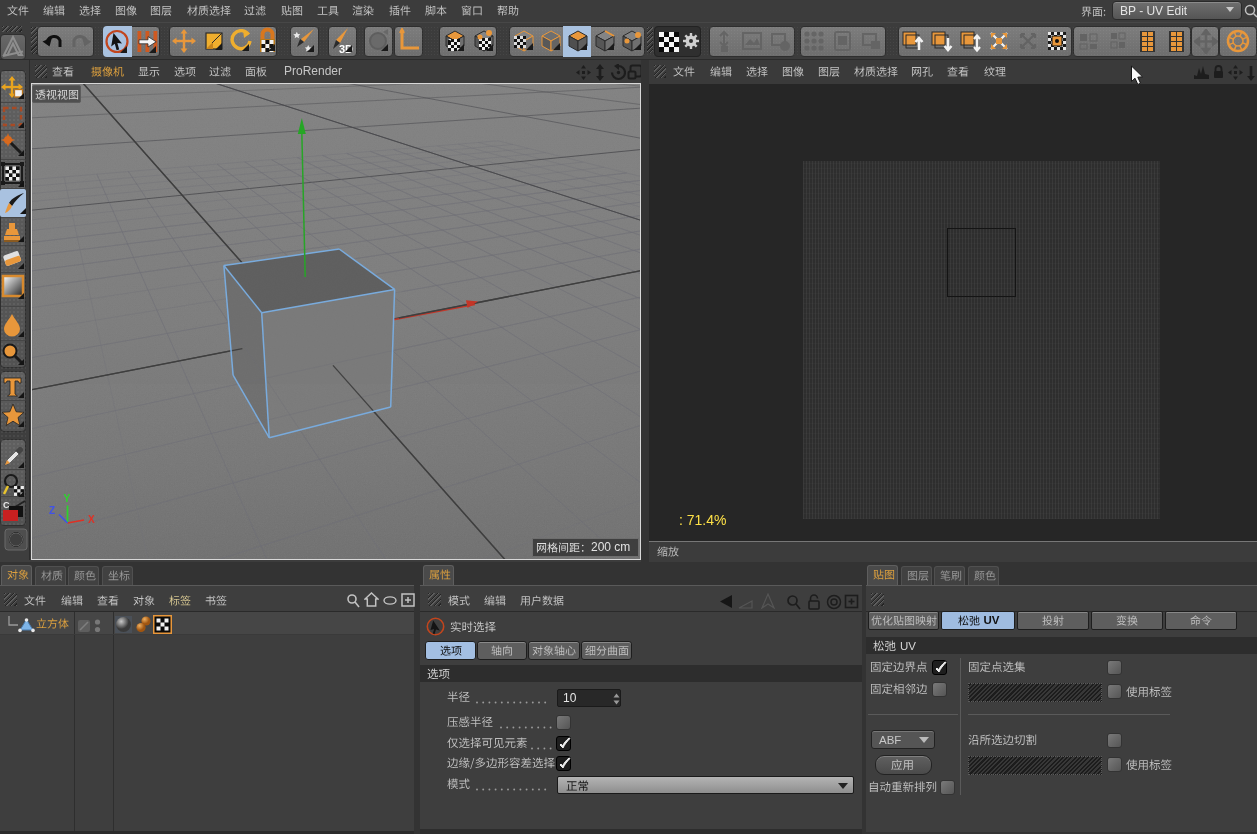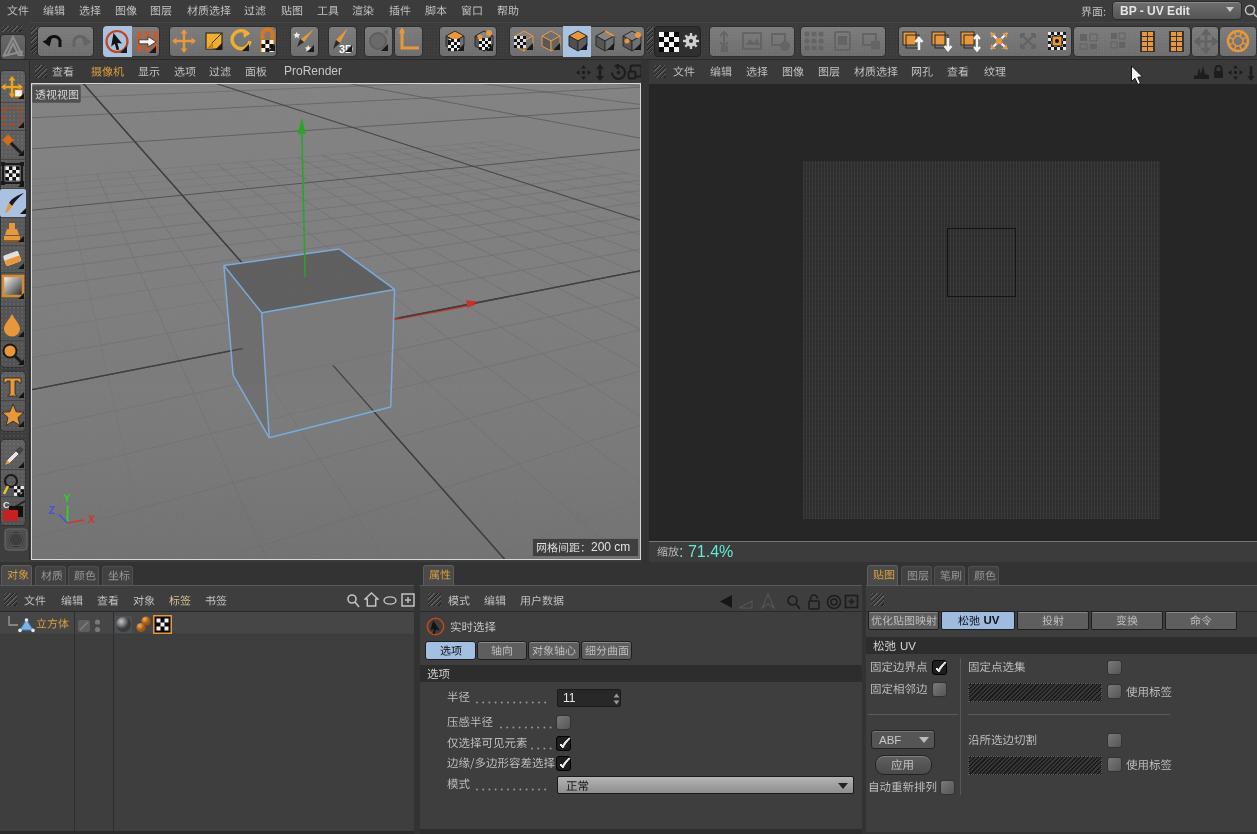--- a/index.html
+++ b/index.html
@@ -98,21 +98,21 @@
     </svg>
   </div>
 <div class="a" style="left:1081.0px;top:5.5px">
     <svg class="ct" width="25.1" height="11.0" style="fill:#c6c6c6">
       <path transform="translate(0.00,9.68) scale(0.011000,-0.011000)" d="M311 271V212C311 137 294 40 118 -26C134 -40 159 -67 169 -86C364 -8 388 114 388 210V271ZM231 578H461V469H231ZM536 578H768V469H536ZM231 744H461V637H231ZM536 744H768V637H536ZM629 271V-78H706V269C769 226 840 191 911 169C922 188 945 217 962 233C843 264 723 328 646 406H845V808H157V406H357C280 327 160 260 45 227C62 211 84 184 95 164C227 211 366 301 449 406H559C597 356 647 310 703 271Z"></path>
       <path transform="translate(11.00,9.68) scale(0.011000,-0.011000)" d="M389 334H601V221H389ZM389 395V506H601V395ZM389 160H601V43H389ZM58 774V702H444C437 661 426 614 416 576H104V-80H176V-27H820V-80H896V576H493L532 702H945V774ZM176 43V506H320V43ZM820 43H670V506H820Z"></path>
       <path transform="translate(22.00,9.68) scale(0.011000,-0.011000)" d="M139 390C175 390 205 418 205 460C205 501 175 530 139 530C102 530 73 501 73 460C73 418 102 390 139 390ZM139 -13C175 -13 205 15 205 56C205 98 175 126 139 126C102 126 73 98 73 56C73 15 102 -13 139 -13Z"></path>
     </svg>
   </div>
 <div class="a" style="left:1112px;top:1px;width:128px;height:17px;background:linear-gradient(#6e6e6e,#555);border:1px solid #2a2a2a;border-radius:4px;box-shadow:inset 0 1px 0 #8a8a8a"></div>
-<div class="a" style="left:1120.0px;top:4.5px;font-size:12px;color:#e4e4e4;font-weight:700;line-height:1">BP - UV Edit</div>
+<div class="a" style="left:1120.0px;top:4.5px;font-size:12px;color:#e4e4e4;font-weight:400;line-height:1">BP - UV Edit</div>
 <div class="a" style="left:1226px;top:7px;width:0;height:0;border-left:4.5px solid transparent;border-right:4.5px solid transparent;border-top:5px solid #c8c8c8"></div>
 <svg class="a" width="16" height="16" style="left:1243px;top:3px">
     <circle cx="7" cy="7" r="4.5" fill="none" stroke="#c0c0c0" stroke-width="1.5"></circle>
     <line x1="10.5" y1="10.5" x2="14" y2="14" stroke="#c0c0c0" stroke-width="1.5"></line>
   </svg>
 <div class="a" style="left:0px;top:22px;width:1257px;height:38px;background:#3c3c3c;border-top:1px solid #474747;box-sizing:border-box"></div>
 <div class="a" style="left:0px;top:22px;width:30px;height:38px;background:#3c3c3c"></div>
 <div class="a grip" style="left:2px;top:26px;width:20px;height:6px"></div>
 <div class="a" style="left:0px;top:34px;width:26px;height:26px;background:linear-gradient(#686868,#585858);border:1px solid #2f2f2f;border-radius:4px;box-sizing:border-box"></div>
 <svg class="a" width="26" height="26" style="left:0px;top:34px">
@@ -973,21 +973,21 @@
 <div class="a" style="left:649px;top:84px;width:608px;height:457px;background:#262626"></div>
 <div class="a" style="left:803px;top:161px;width:357px;height:358px;background:#2e2e2e;background-image:repeating-linear-gradient(90deg,rgba(82,82,82,.30) 0 1px,transparent 1px 3px),repeating-linear-gradient(0deg,rgba(70,70,70,.18) 0 1px,transparent 1px 5px)"></div>
 <div class="a" style="left:947px;top:228px;width:69px;height:69px;border:1px solid #141414;box-sizing:border-box"></div>
 <div class="a" style="left:649px;top:541px;width:608px;height:21px;background:#3c3c3c;border-top:1px solid #777"></div>
 <div class="a" style="left:657.0px;top:546.0px">
     <svg class="ct" width="22.0" height="11.0" style="fill:#bcbcbc">
       <path transform="translate(0.00,9.68) scale(0.011000,-0.011000)" d="M44 53 62 -18C146 14 253 56 357 96L344 159C232 118 120 77 44 53ZM63 423C77 429 99 434 208 447C169 383 133 332 117 312C88 276 67 250 47 247C55 229 65 196 69 182C86 194 117 204 318 254L315 291V315L168 282C237 371 304 479 361 586L301 620C285 584 266 548 246 513L136 503C194 590 250 700 294 807L227 837C188 716 117 586 95 553C74 518 57 495 39 491C48 472 59 438 63 423ZM472 612C446 506 389 374 315 291C327 279 346 256 355 242C378 267 399 295 419 326V-80H483V446C506 496 524 547 539 595ZM562 404V-79H627V-32H854V-74H922V404H742L768 505H936V567H547V505H694C688 472 681 435 673 404ZM590 821C604 798 619 769 631 743H369V580H438V680H879V594H951V743H707C694 772 672 812 653 843ZM627 160H854V29H627ZM627 221V342H854V221Z"></path>
       <path transform="translate(11.00,9.68) scale(0.011000,-0.011000)" d="M206 823C225 780 248 723 257 686L326 709C316 743 293 799 272 842ZM44 678V608H162V400C162 258 147 100 25 -30C43 -43 68 -63 81 -79C214 63 234 233 234 399V405H371C364 130 357 33 340 11C333 -1 324 -3 310 -3C294 -3 257 -3 216 1C226 -18 233 -48 235 -69C278 -71 320 -71 344 -68C371 -66 387 -58 404 -35C430 -1 436 111 442 440C443 451 443 475 443 475H234V608H488V678ZM625 583H813C793 456 763 348 717 257C673 349 642 457 622 574ZM612 841C582 668 527 500 445 395C462 381 491 353 503 338C530 374 555 416 577 463C601 359 632 265 673 183C614 98 536 32 431 -17C446 -32 468 -65 475 -82C575 -31 653 33 713 113C767 31 834 -34 918 -78C930 -58 954 -29 971 -14C882 27 813 95 759 181C822 289 862 421 888 583H962V653H647C663 709 677 768 689 828Z"></path>
     </svg>
   </div>
-<div class="a" style="left:679.0px;top:546px;font-size:16px;color:#5eead4;line-height:12px">: 71.4%</div>
+<div class="a" style="left:679.0px;top:514px;font-size:14px;color:#fde047;line-height:12px">: 71.4%</div>
 <svg class="a" width="16" height="22" style="left:1130px;top:65px;z-index:60">
     <path d="M1.5 1 L1.5 16.5 L5 13.2 L7.8 19.5 L10.5 18.2 L7.8 12.2 L12.5 11.8 Z" fill="#f8f8f8" stroke="#161616" stroke-width="1"></path>
   </svg>
 <div class="a" style="left:0px;top:562px;width:1257px;height:272px;background:#333"></div>
 <div class="a" style="left:0px;top:585px;width:414px;height:246px;background:#3e3e3e;border-top:1px solid #5a5a5a"></div>
 <div class="a" style="left:1px;top:565px;width:31px;height:20px;background:#4a4a4a;border:1px solid #5e5e5e;border-bottom:none;border-radius:3px 3px 0 0;box-sizing:border-box"></div>
 <div class="a" style="left:7.0px;top:569.0px">
     <svg class="ct" width="22.0" height="11.0" style="fill:#e0a23e">
       <path transform="translate(0.00,9.68) scale(0.011000,-0.011000)" d="M502 394C549 323 594 228 610 168L676 201C660 261 612 353 563 422ZM91 453C152 398 217 333 275 267C215 139 136 42 45 -17C63 -32 86 -60 98 -78C190 -12 268 80 329 203C374 147 411 94 435 49L495 104C466 156 419 218 364 281C410 396 443 533 460 695L411 709L398 706H70V635H378C363 527 339 430 307 344C254 399 198 453 144 500ZM765 840V599H482V527H765V22C765 4 758 -1 741 -2C724 -2 668 -3 605 0C615 -23 626 -58 630 -79C715 -79 766 -77 796 -64C827 -51 839 -28 839 22V527H959V599H839V840Z"></path>
       <path transform="translate(11.00,9.68) scale(0.011000,-0.011000)" d="M341 844C286 762 185 663 52 590C68 580 91 555 102 538C122 550 141 562 160 575V411H328C253 365 163 332 65 310C77 296 96 268 103 254C202 282 294 319 373 370C398 353 421 336 441 318C357 259 213 203 98 177C112 164 130 140 140 124C251 154 389 214 479 280C495 262 509 244 520 226C418 143 234 66 84 30C99 17 119 -9 129 -27C266 13 434 88 546 173C573 101 560 39 520 13C500 -1 476 -3 450 -3C427 -3 391 -3 355 1C366 -18 374 -48 375 -68C408 -69 439 -70 463 -70C505 -70 534 -64 569 -40C636 2 654 104 605 211L660 237C703 143 785 30 903 -29C913 -8 936 21 953 36C840 83 761 181 719 268C769 294 819 323 861 351L801 396C744 354 653 299 578 261C544 313 494 364 425 407L430 411H849V636H582C611 669 640 708 660 743L609 777L597 773H377C393 791 407 810 420 828ZM324 713H554C536 686 514 658 492 636H241C271 661 299 687 324 713ZM231 578H495C472 537 442 501 407 470H231ZM566 578H775V470H492C521 502 545 538 566 578Z"></path>
@@ -1247,21 +1247,21 @@
     <circle cx="27.8" cy="1.5" r="0.95"></circle>
     <circle cx="34.0" cy="1.5" r="0.95"></circle>
     <circle cx="40.2" cy="1.5" r="0.95"></circle>
     <circle cx="46.4" cy="1.5" r="0.95"></circle>
     <circle cx="52.6" cy="1.5" r="0.95"></circle>
     <circle cx="58.800000000000004" cy="1.5" r="0.95"></circle>
     <circle cx="65.0" cy="1.5" r="0.95"></circle>
     <circle cx="71.2" cy="1.5" r="0.95"></circle>
   </svg>
 <div class="a" style="left:557px;top:689px;width:64px;height:18px;background:#282828;border:1px solid #1a1a1a;border-radius:2px;box-sizing:border-box"></div>
-<div class="a" style="left:563.0px;top:692.0px;font-size:12px;color:#e8e8e8;font-weight:400;line-height:1">11</div>
+<div class="a" style="left:563.0px;top:692.0px;font-size:12px;color:#e8e8e8;font-weight:400;line-height:1">10</div>
 <svg class="a" width="9" height="12" style="left:612px;top:693px">
     <path d="M4.5 0.5 L7.5 4.5 L1.5 4.5Z" fill="#9a9a9a"></path>
     <path d="M4.5 11.5 L7.5 7.5 L1.5 7.5Z" fill="#9a9a9a"></path>
   </svg>
 <div class="a" style="left:447.0px;top:716.0px">
     <svg class="ct" width="46.0" height="11.5" style="fill:#c0c0c0">
       <path transform="translate(0.00,10.12) scale(0.011500,-0.011500)" d="M684 271C738 224 798 157 825 113L883 156C854 199 794 261 739 307ZM115 792V469C115 317 109 109 32 -39C49 -46 81 -68 94 -80C175 75 187 309 187 469V720H956V792ZM531 665V450H258V379H531V34H192V-37H952V34H607V379H904V450H607V665Z"></path>
       <path transform="translate(11.50,10.12) scale(0.011500,-0.011500)" d="M237 610V556H551V610ZM262 188V21C262 -52 293 -70 409 -70C433 -70 613 -70 638 -70C737 -70 762 -41 772 85C751 89 719 98 701 109C696 6 689 -9 634 -9C594 -9 443 -9 412 -9C349 -9 337 -4 337 23V188ZM415 203C463 156 520 90 546 49L609 82C581 123 521 187 474 232ZM762 162C803 102 850 21 869 -29L940 -4C919 47 871 127 829 184ZM150 162C126 107 86 31 46 -17L115 -46C152 4 188 82 214 138ZM312 441H473V335H312ZM249 495V281H533V495ZM127 738V588C127 487 118 346 44 241C59 234 88 209 99 195C181 308 197 473 197 588V676H586C601 559 628 456 664 377C624 336 578 300 529 271C544 260 571 234 582 221C623 248 662 279 699 314C742 249 795 211 856 211C921 211 946 247 957 375C939 380 913 392 898 407C893 316 883 279 859 279C820 279 782 311 749 368C808 437 857 519 891 612L823 628C797 557 761 492 716 435C690 500 669 582 657 676H948V738H834L867 768C840 792 786 824 742 842L698 807C735 789 780 762 809 738H650C647 771 646 805 645 840H573C574 805 576 771 579 738Z"></path>
       <path transform="translate(23.00,10.12) scale(0.011500,-0.011500)" d="M147 787C194 716 243 620 262 561L334 592C314 652 263 745 215 814ZM779 817C750 746 698 647 656 587L722 561C764 620 817 711 858 789ZM458 841V516H118V442H458V281H53V206H458V-78H536V206H948V281H536V442H890V516H536V841Z"></path>
       <path transform="translate(34.50,10.12) scale(0.011500,-0.011500)" d="M257 838C214 767 127 684 49 632C62 617 81 588 89 570C177 630 270 723 328 810ZM384 787V718H768C666 586 479 476 312 421C328 406 347 378 357 360C454 395 555 445 646 508C742 466 856 406 915 366L957 428C900 464 797 514 707 553C781 612 844 681 887 759L833 790L819 787ZM384 332V262H604V18H322V-52H956V18H680V262H897V332ZM274 617C218 514 124 411 36 345C48 327 69 289 76 273C111 301 146 335 181 373V-80H257V464C288 505 317 548 341 591Z"></path>

